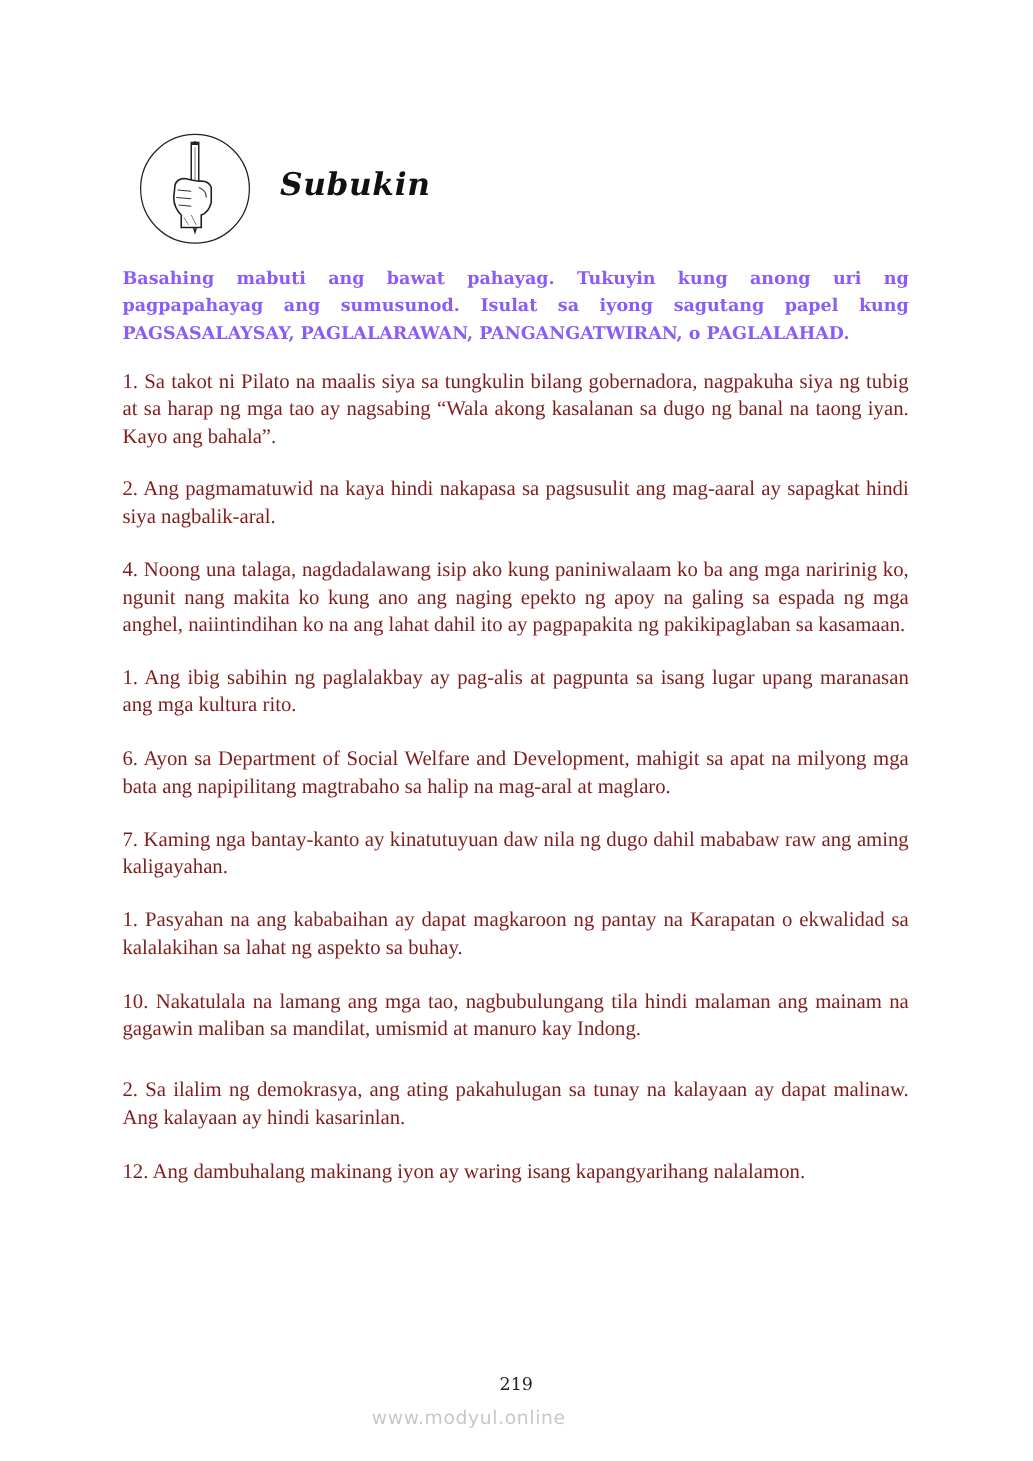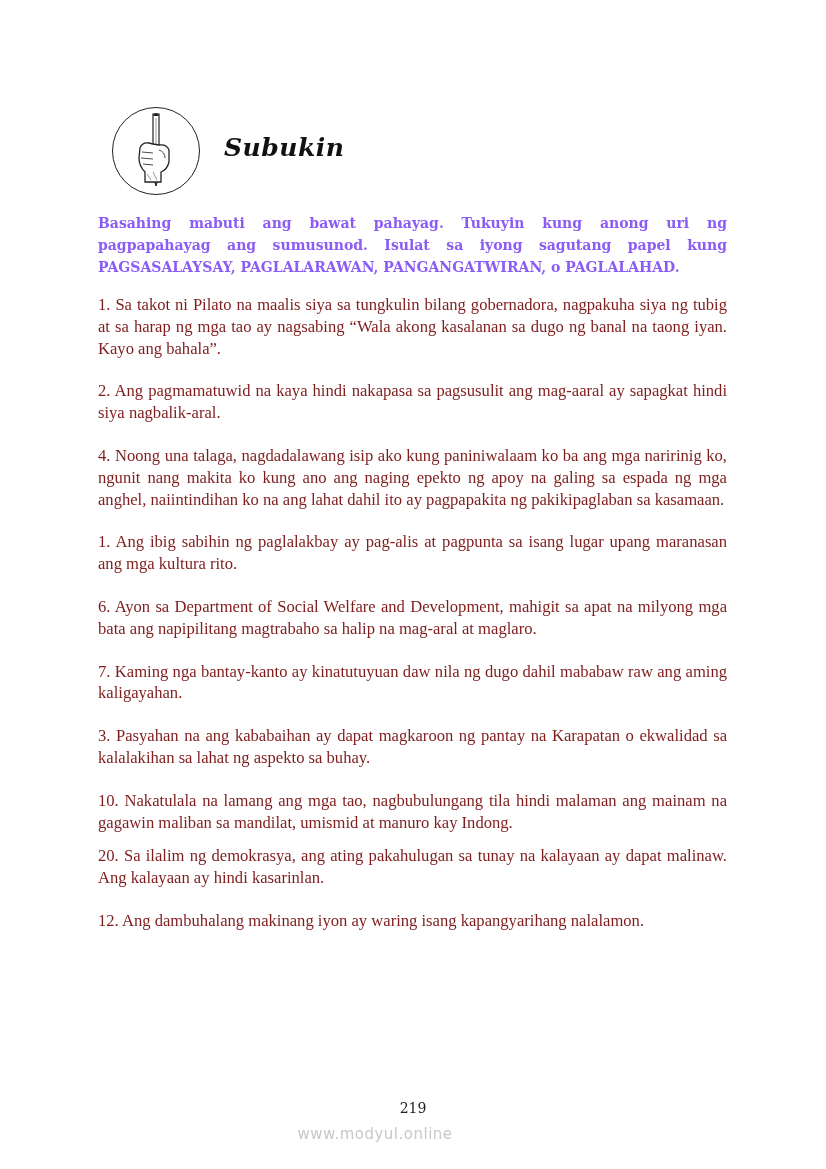--- a/index.html
+++ b/index.html
@@ -38,20 +38,20 @@
 
 <div class="instructions">Basahing mabuti ang bawat pahayag. Tukuyin kung anong uri ng pagpapahayag ang sumusunod. Isulat sa iyong sagutang papel kung PAGSASALAYSAY, PAGLALARAWAN, PANGANGATWIRAN, o PAGLALAHAD.</div>
 
 <div class="items">
   <p class="item" style="margin-bottom:21px">1. Sa takot ni Pilato na maalis siya sa tungkulin bilang gobernadora, nagpakuha siya ng tubig at sa harap ng mga tao ay nagsabing “Wala akong kasalanan sa dugo ng banal na taong iyan. Kayo ang bahala”.</p>
   <p class="item" style="margin-bottom:21px">2. Ang pagmamatuwid na kaya hindi nakapasa sa pagsusulit ang mag-aaral ay sapagkat hindi siya nagbalik-aral.</p>
   <p class="item" style="margin-bottom:21px">4. Noong una talaga, nagdadalawang isip ako kung paniniwalaam ko ba ang mga naririnig ko, ngunit nang makita ko kung ano ang naging epekto ng apoy na galing sa espada ng mga anghel, naiintindihan ko na ang lahat dahil ito ay pagpapakita ng pakikipaglaban sa kasamaan.</p>
   <p class="item" style="margin-bottom:21px">1. Ang ibig sabihin ng paglalakbay ay pag-alis at pagpunta sa isang lugar upang maranasan ang mga kultura rito.</p>
   <p class="item" style="margin-bottom:21px">6. Ayon sa Department of Social Welfare and Development, mahigit sa apat na milyong mga bata ang napipilitang magtrabaho sa halip na mag-aral at maglaro.</p>
   <p class="item" style="margin-bottom:21px">7. Kaming nga bantay-kanto ay kinatutuyuan daw nila ng dugo dahil mababaw raw ang aming kaligayahan.</p>
-  <p class="item" style="margin-bottom:21px">3. Pasyahan na ang kababaihan ay dapat magkaroon ng pantay na Karapatan o ekwalidad sa kalalakihan sa lahat ng aspekto sa buhay.</p>
-  <p class="item" style="margin-bottom:12px">10. Nakatulala na lamang ang mga tao, nagbubulungang tila hindi malaman ang mainam na gagawin maliban sa mandilat, umismid at manuro kay Indong.</p>
-  <p class="item" style="margin-bottom:21px">20. Sa ilalim ng demokrasya, ang ating pakahulugan sa tunay na kalayaan ay dapat malinaw. Ang kalayaan ay hindi kasarinlan.</p>
+  <p class="item" style="margin-bottom:21px">1. Pasyahan na ang kababaihan ay dapat magkaroon ng pantay na Karapatan o ekwalidad sa kalalakihan sa lahat ng aspekto sa buhay.</p>
+  <p class="item" style="margin-bottom:28px">10. Nakatulala na lamang ang mga tao, nagbubulungang tila hindi malaman ang mainam na gagawin maliban sa mandilat, umismid at manuro kay Indong.</p>
+  <p class="item" style="margin-bottom:21px">2. Sa ilalim ng demokrasya, ang ating pakahulugan sa tunay na kalayaan ay dapat malinaw. Ang kalayaan ay hindi kasarinlan.</p>
   <p class="item">12. Ang dambuhalang makinang iyon ay waring isang kapangyarihang nalalamon.</p>
 </div>
 
 <div class="page-num">219</div>
 <div class="watermark">www.modyul.online</div>
 
 </body></html>

